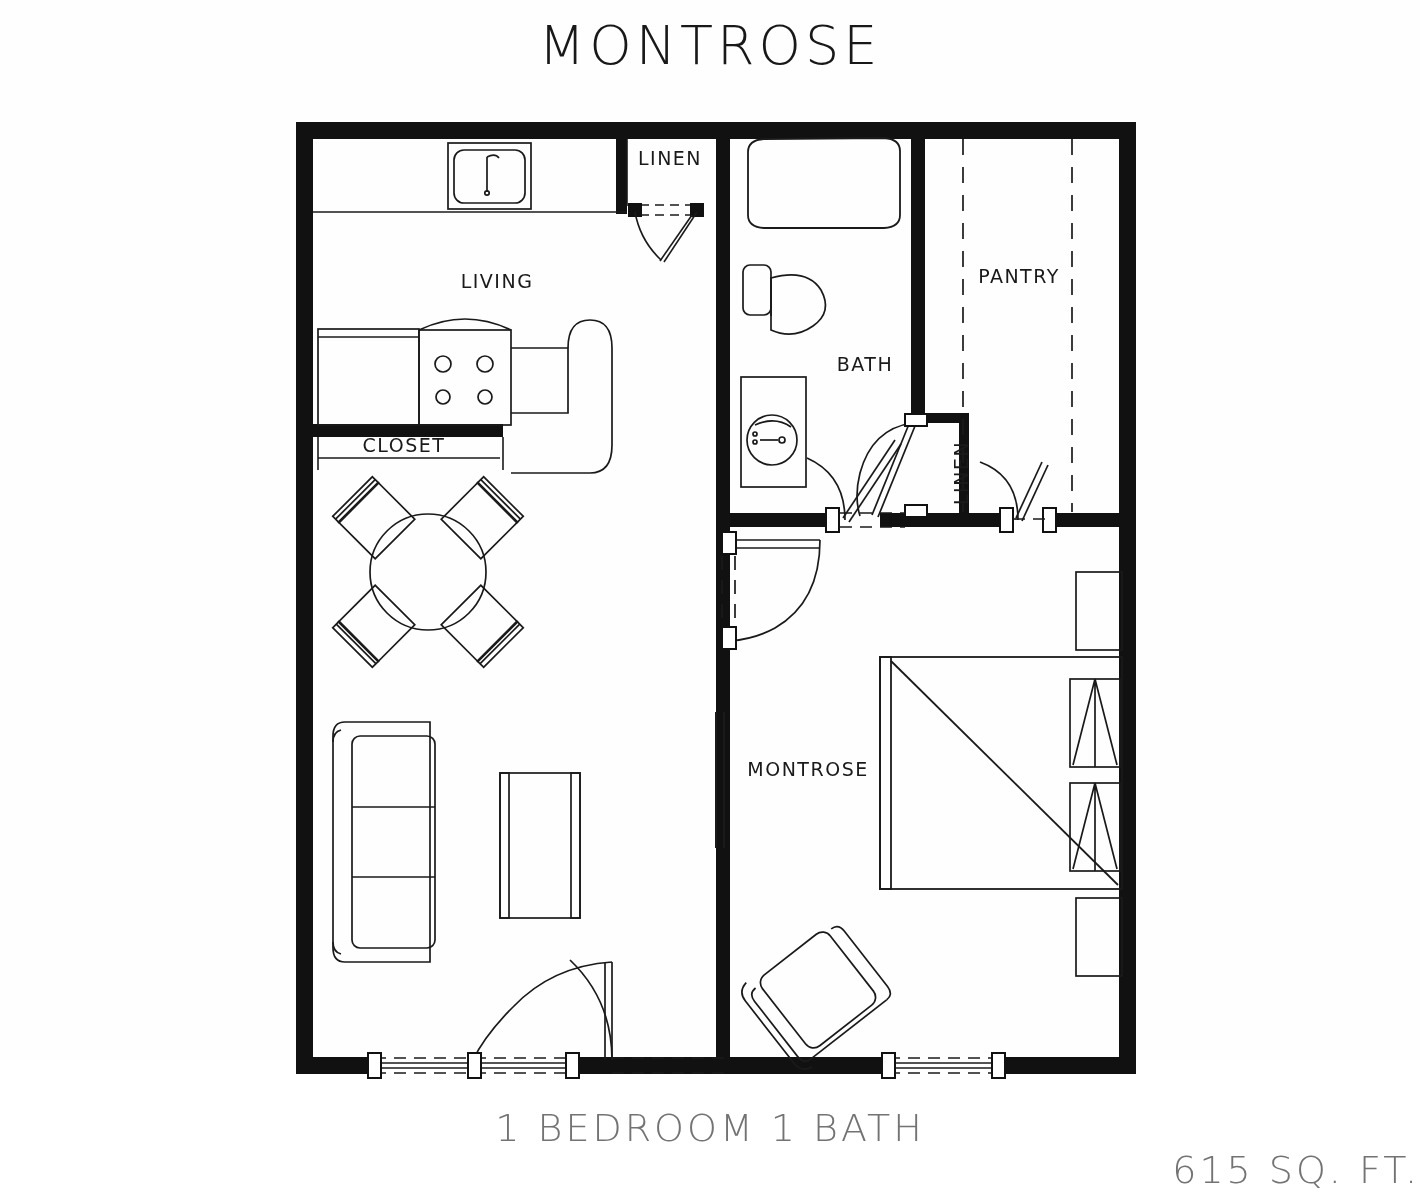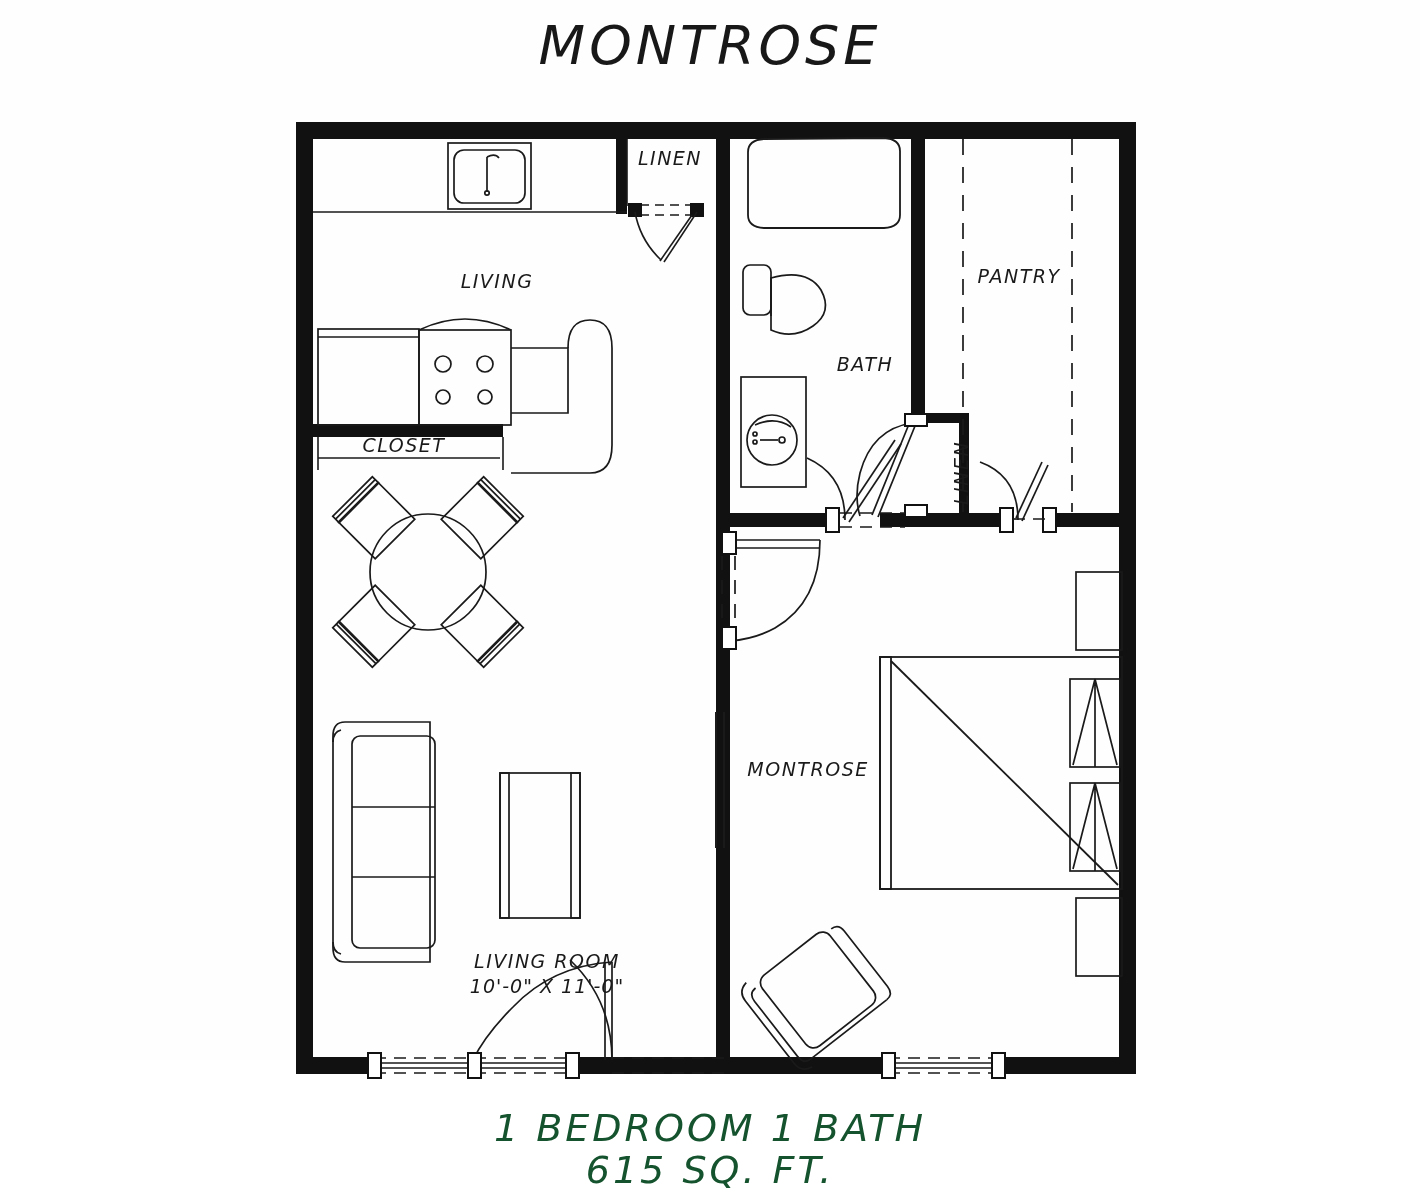--- a/index.html
+++ b/index.html
@@ -3,34 +3,34 @@
 <meta charset="utf-8">
 <style>
   html,body{margin:0;padding:0;background:#ffffff;}
   body{
     width:1420px;height:1200px;
     font-family:"Liberation Sans", sans-serif;
     color:#111;
     position:relative;
     overflow:hidden;
   }
-  #stage{position:absolute;left:0;top:0;width:1420px;height:1060px;background:#fefefe;font-style:italic;}
+  #stage{position:absolute;left:0;top:0;width:1420px;height:1060px;background:#fefefe;}
   .title{
     position:absolute;left:0;top:14px;width:1420px;text-align:center;
     font-size:54px;letter-spacing:4px;font-weight:300;
     font-family:"DejaVu Sans", sans-serif;
     color:#181818;
   }
   .footer{
     position:absolute;left:0;width:1420px;text-align:center;
     font-size:38px;letter-spacing:3px;font-weight:300;
-    font-family:"DejaVu Sans", sans-serif;color:#14532d;
+    font-family:"DejaVu Sans", sans-serif;color:#737373;
   }
   .footer.l1{top:1106px;}
-  .footer.l2{top:1148px;}
+  .footer.l2{top:1148px;text-align:right;}
   .plan{position:absolute;left:0;top:0;width:1420px;height:1200px;}
   .roomlabel{
     position:absolute;
     font-family:"DejaVu Sans", sans-serif;
     font-size:19px;letter-spacing:1.5px;color:#1a1a1a;
     white-space:nowrap;font-weight:400;
   }
   .roomlabel .dim{display:block;font-size:19px;letter-spacing:1px;margin-top:3px;text-align:center;}
   .roomlabel.center{text-align:center;transform:translateX(-50%);}
   .vert{
@@ -316,24 +316,20 @@
 
   </svg>
 
   <div class="roomlabel center" style="left:497px;top:270px;">LIVING</div>
 
   <div class="roomlabel center" style="left:670px;top:147px;">LINEN</div>
 
   <div class="roomlabel center" style="left:404px;top:434px;">CLOSET</div>
 
 
-  <div class="roomlabel center" style="left:547px;top:950px;">
-    <span>LIVING ROOM</span>
-    <span class="dim">10'-0" X 11'-0"</span>
-  </div>
 
   <div class="roomlabel center" style="left:865px;top:353px;">BATH</div>
 
   <div class="roomlabel vert" style="left:950px;top:505px;">LINEN</div>
 
   <div class="roomlabel center" style="left:1019px;top:265px;">PANTRY</div>
 
   <div class="roomlabel center" style="left:808px;top:758px;">MONTROSE</div>
 
   <div class="footer l1">1 BEDROOM 1 BATH</div>

